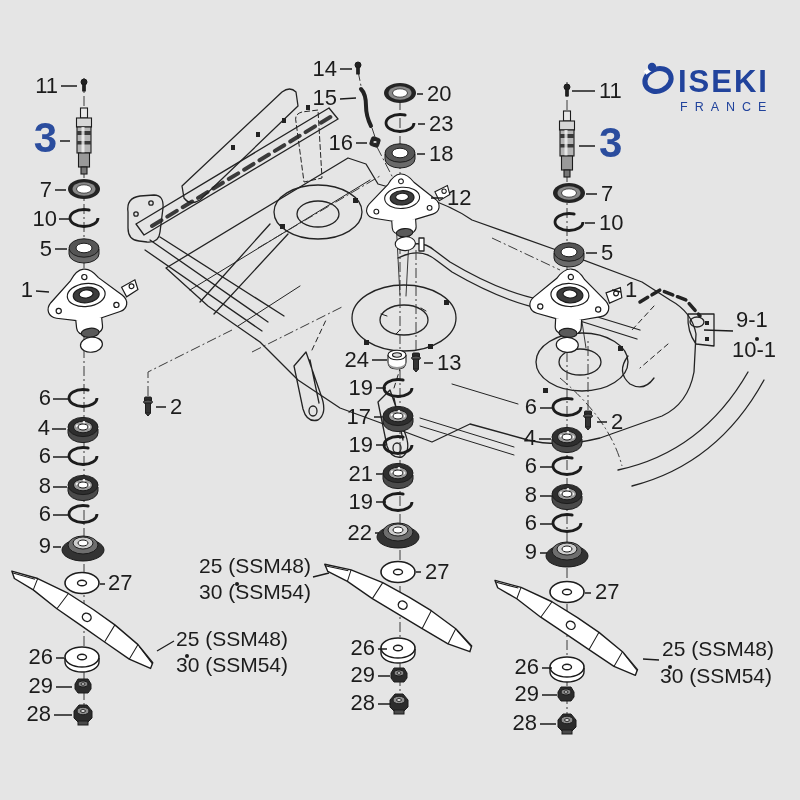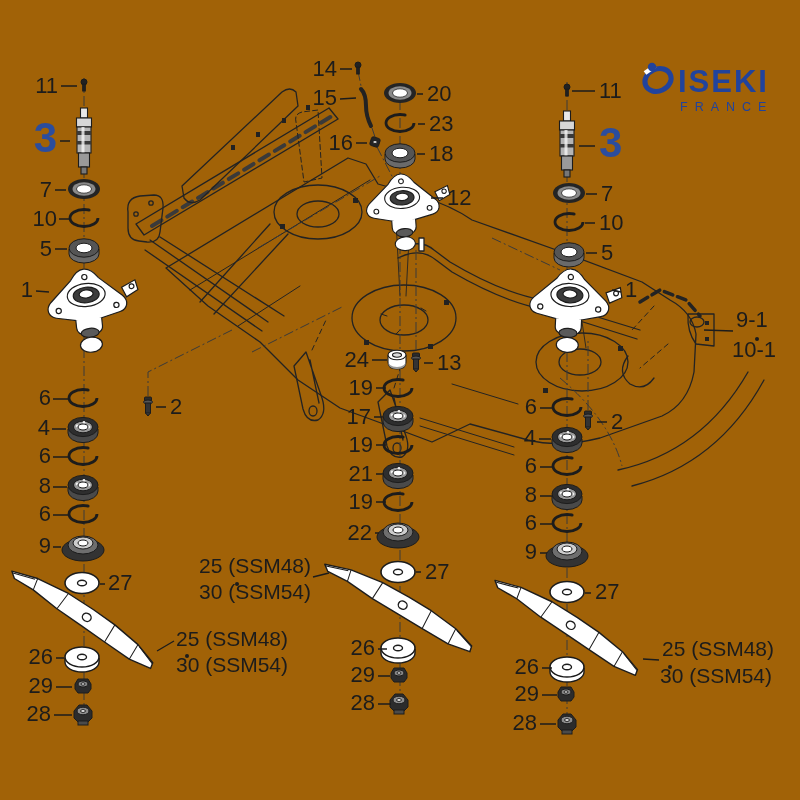--- a/index.html
+++ b/index.html
@@ -1,16 +1,16 @@
 <!DOCTYPE html>
 <html><head>
 <meta charset="utf-8">
 <style>
   html,body{margin:0;padding:0;background:#ffffff;}
-  .stage{position:relative;width:800px;height:800px;background:#a16207;overflow:hidden;
+  .stage{position:relative;width:800px;height:800px;background:#e5e5e5;overflow:hidden;
          font-family:"Liberation Sans",sans-serif;}
   svg{position:absolute;left:0;top:0;}
   text{font-family:"Liberation Sans","DejaVu Sans",sans-serif;fill:#1c1c1c;}
   .num{font-size:22px;}
   .ssm{font-size:21px;}
   .blue3{font-size:42px;font-weight:bold;fill:#2b4d9e;}
   .logo-iseki{font-size:31px;font-weight:bold;fill:#21439c;letter-spacing:2px;}
   .logo-france{font-size:12.5px;fill:#21439c;letter-spacing:7px;}
 </style>
 </head>

